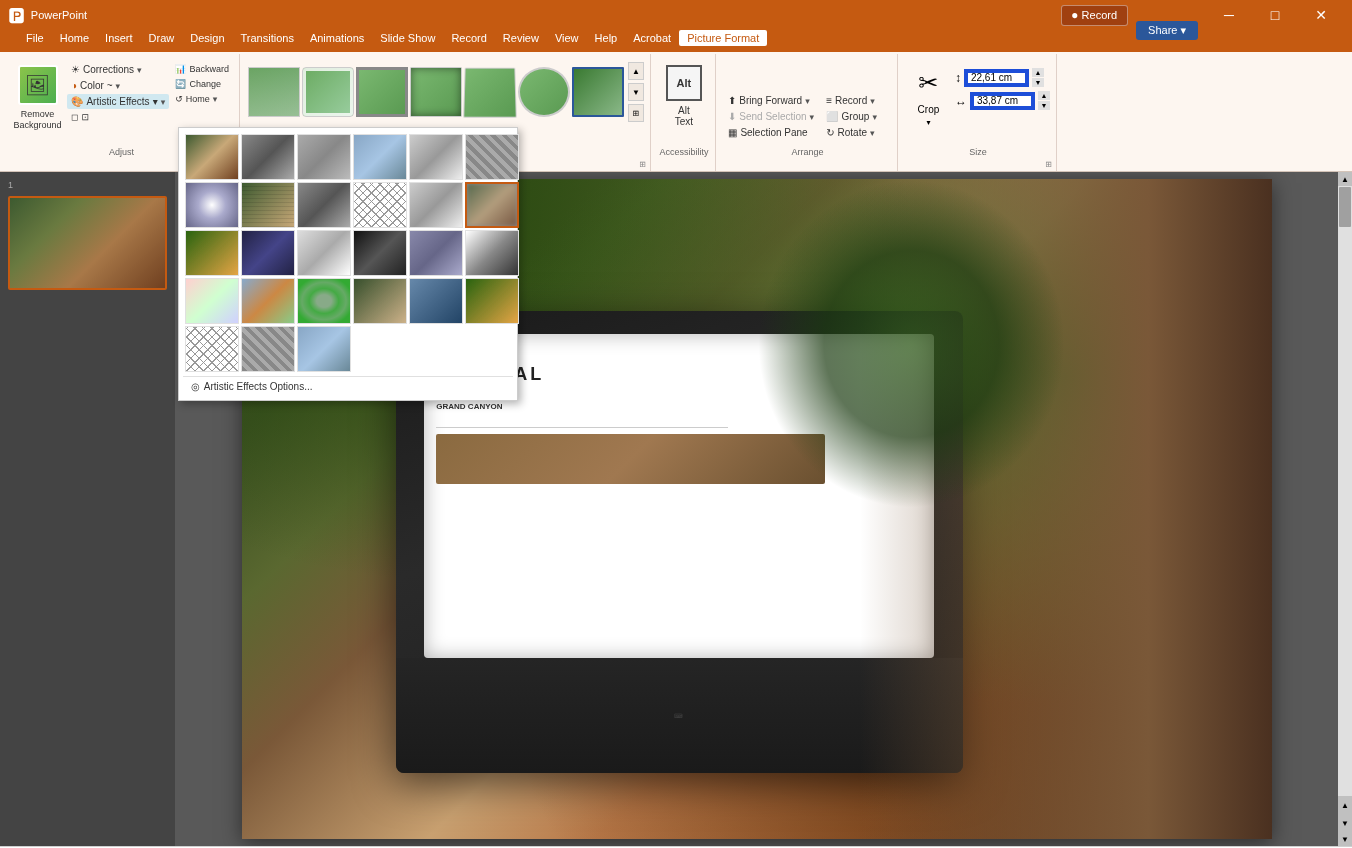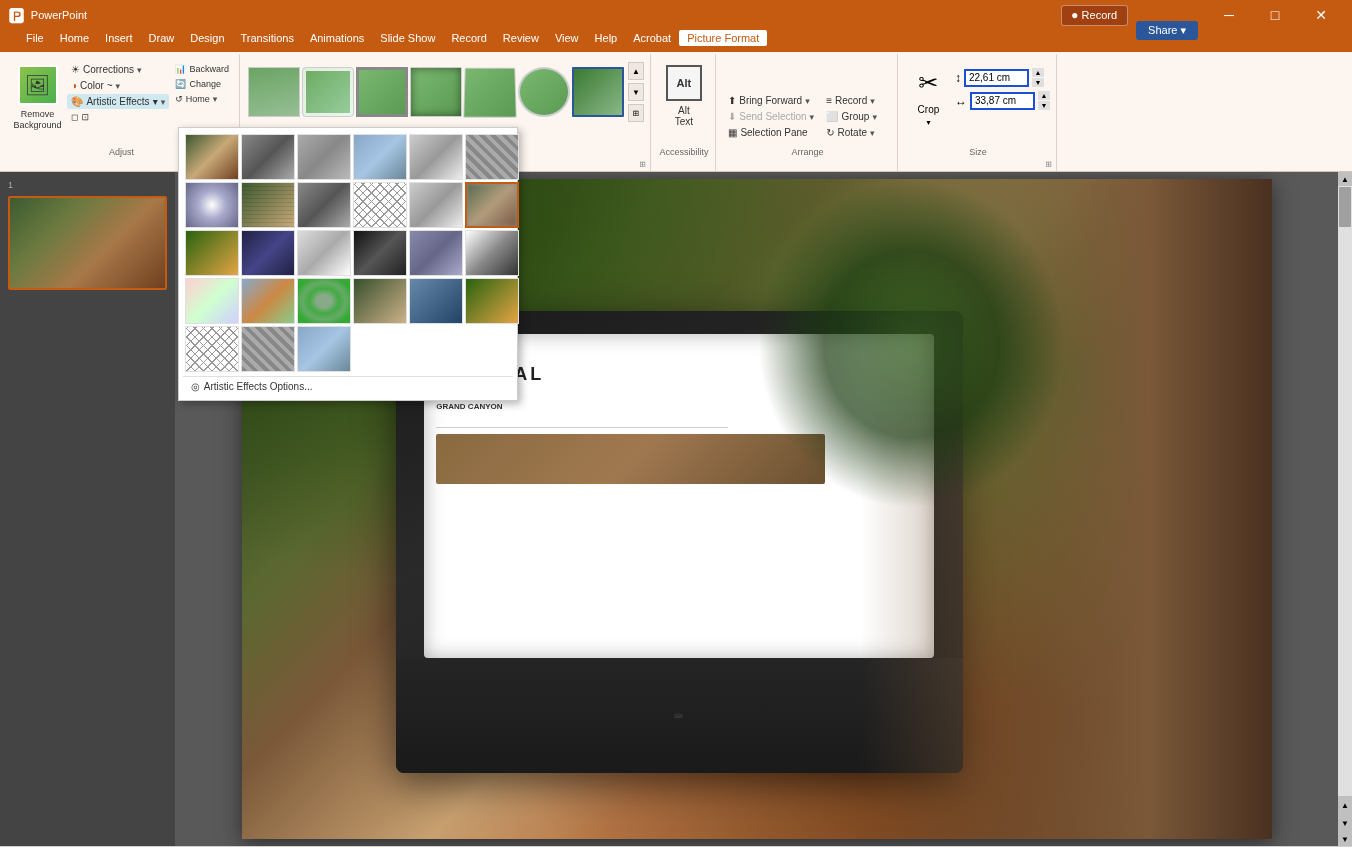--- a/index.html
+++ b/index.html
@@ -107,21 +107,21 @@
       border-radius: 1px;
       overflow: hidden;
     }
     .style-thumb-selected { border: 2px solid #2b579a; }
 
     
     .size-input-row { display: flex; align-items: center; gap: 3px; font-size: 10px; }
     .size-input {
       width: 65px;
       height: 18px;
-      border: 2px solid #1d4ed8;
+      border: 4px solid #1d4ed8;
       padding: 1px 3px;
       font-size: 10px;
       background: white;
     }
 
     
     #main {
       display: flex;
       height: calc(848px - 30px - 22px - 120px - 22px);
     }

